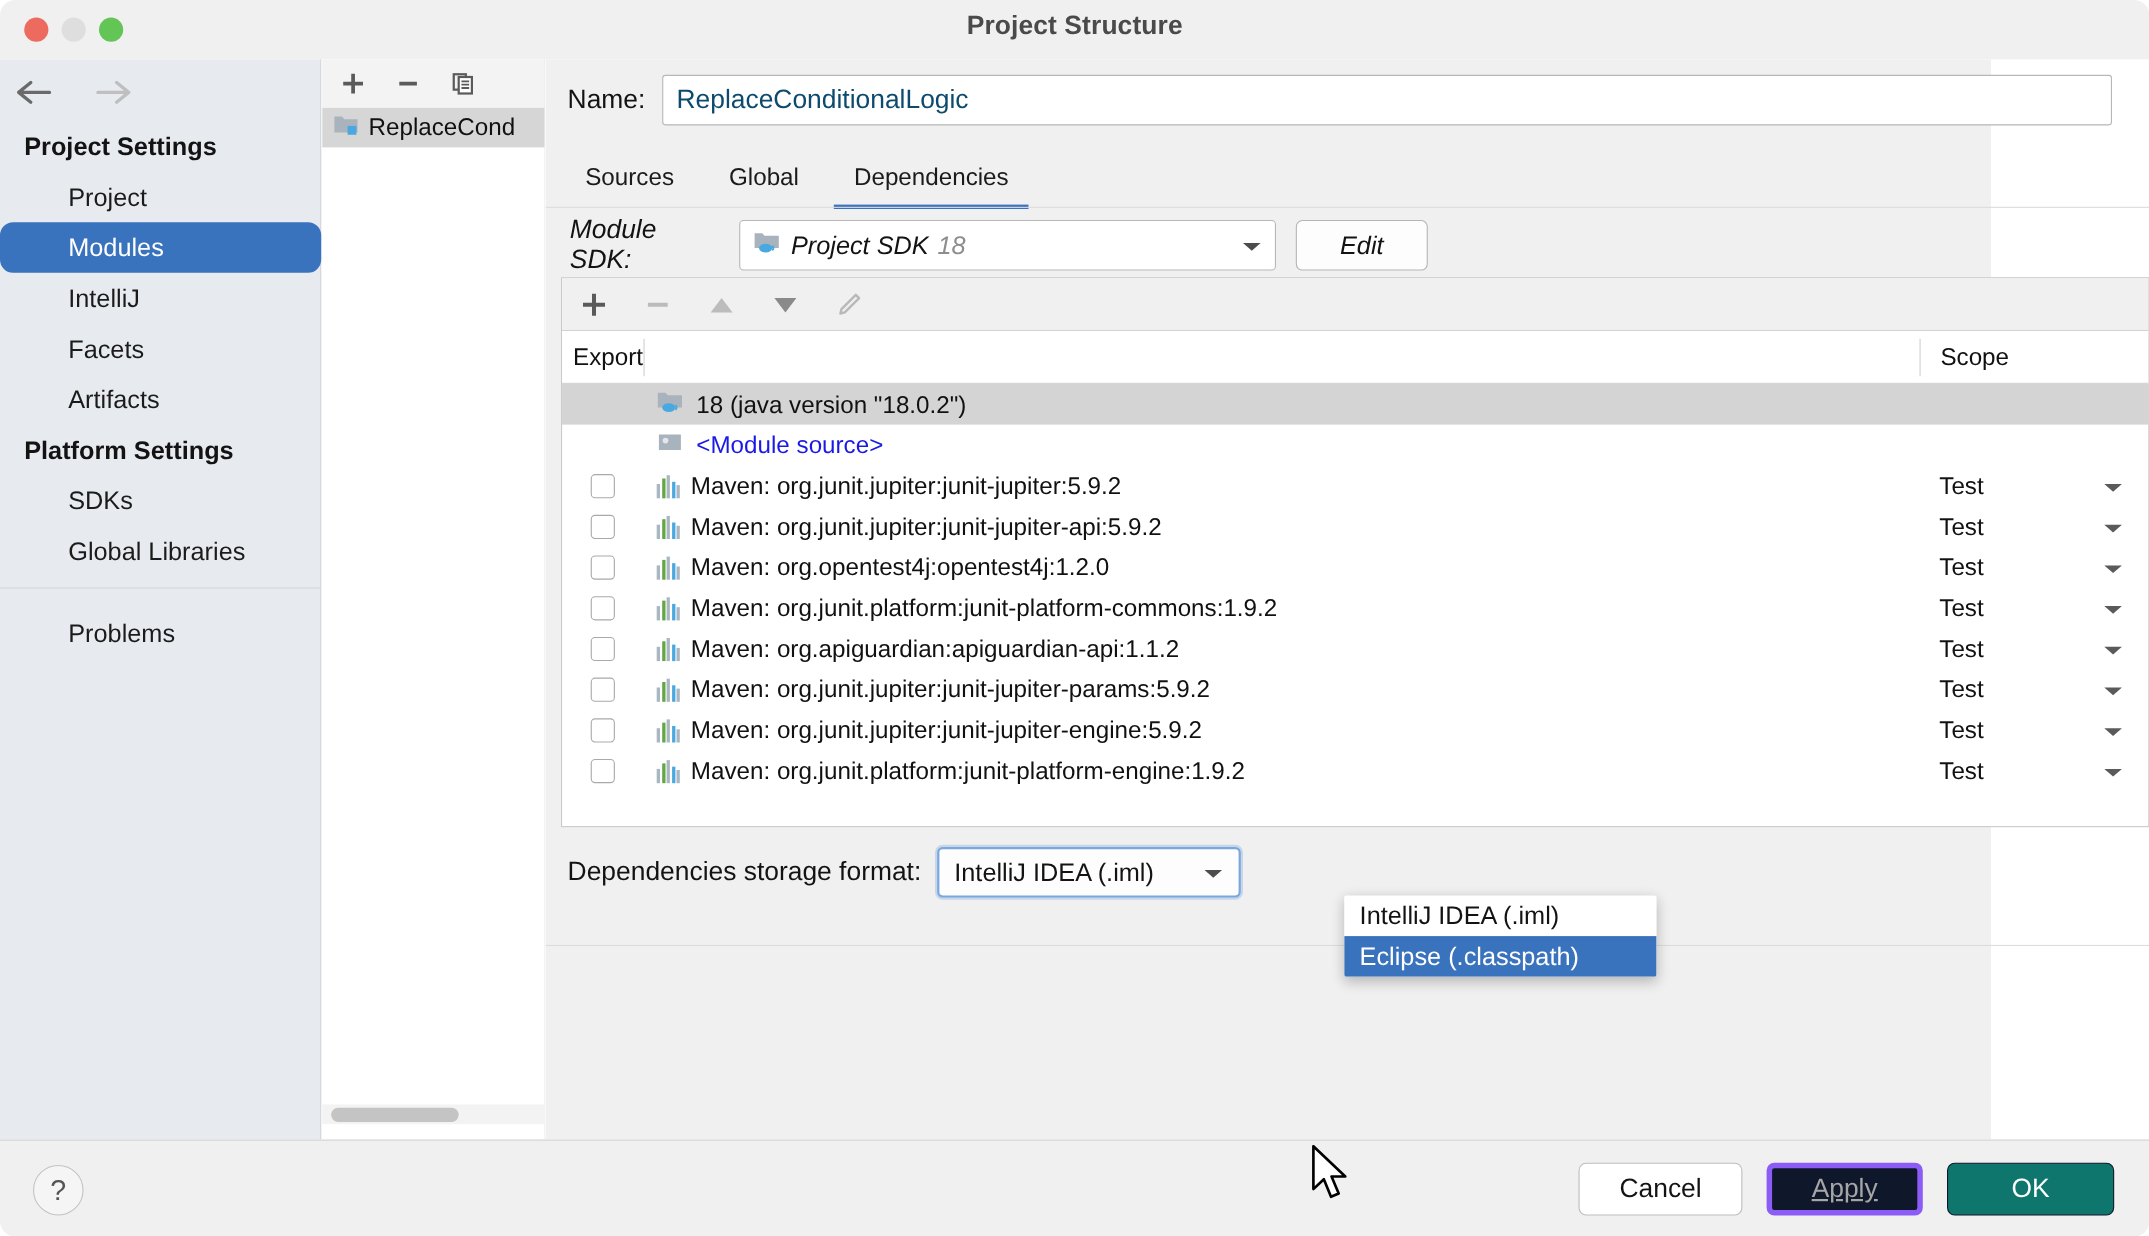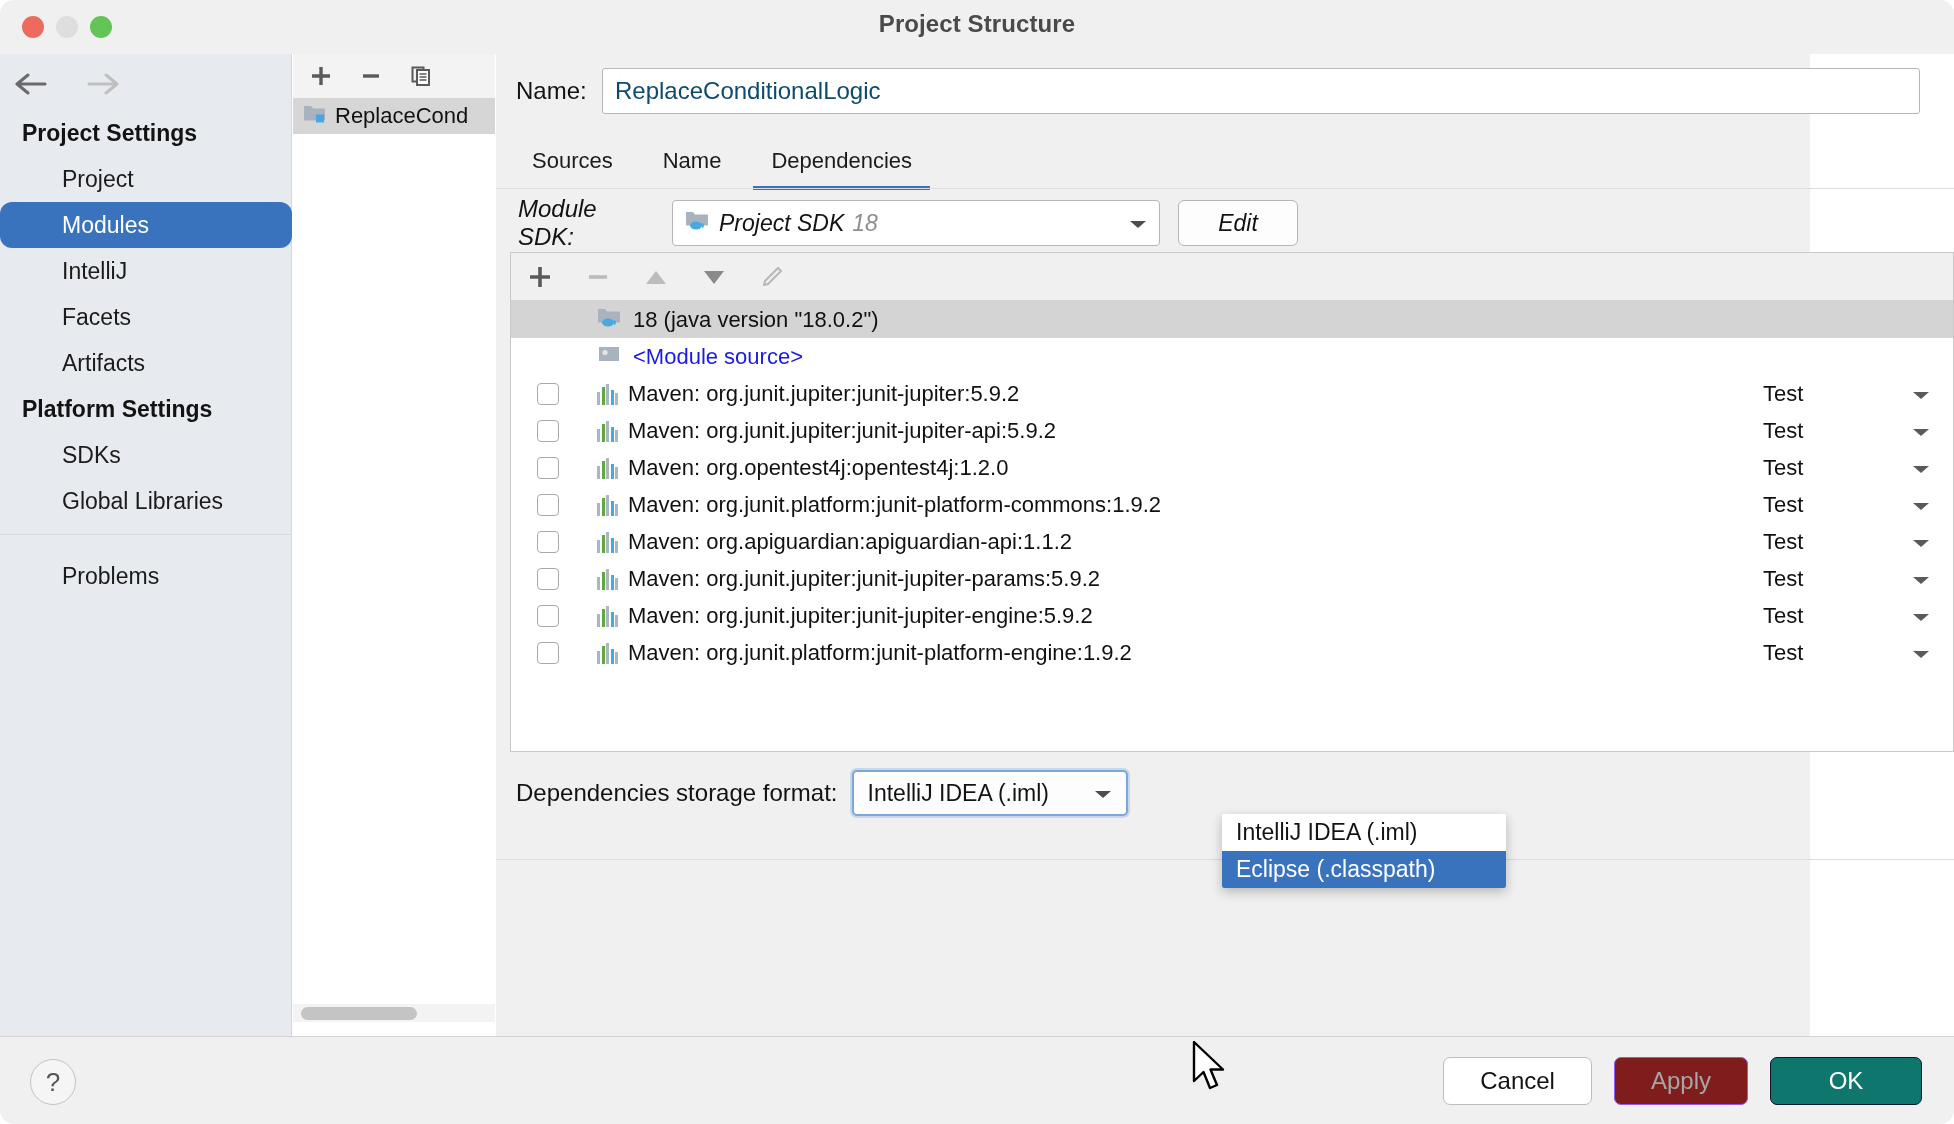--- a/index.html
+++ b/index.html
@@ -181,21 +181,21 @@
     border: 1px solid #c3c3c3; border-radius: 50%; background: #f5f5f5;
     display: flex; align-items: center; justify-content: center;
     font-size: 26px; color: #555;
   }
   #footer-btns { position: absolute; right: 32px; top: 20px; display: flex; gap: 22px; align-items: center; }
   .fbtn {
     height: 48px; border-radius: 7px; display: flex; align-items: center; justify-content: center;
     font-size: 24px; padding: 0 36px;
   }
   .fbtn.cancel { background: #ffffff; border: 1px solid #bdbdbd; color: #131313; }
-  .fbtn.apply { background: #7f1d1d; border: 1px solid #8b5cf6; color: #a6a6a6; }
+  .fbtn.apply { background: #0f172a; border: 5px solid #8b5cf6; color: #a6a6a6; text-decoration: underline; }
   .fbtn.ok { background: #0f766e; border: 1px solid #0f172a; color: #ffffff; min-width: 152px; }
 
   
   #cursor { position: absolute; left: 1192px; top: 1041px; }
 
   .bars { display: inline-flex; align-items: flex-end; height: 22px; gap: 1.5px; }
   .bars i { display: block; width: 3px; }
 </style>
 </head>
 <body>
@@ -281,21 +281,21 @@
 
   <div id="main">
 
     <div class="name-row">
       <div class="name-label">Name:</div>
       <div class="name-input">ReplaceConditionalLogic</div>
     </div>
 
     <div id="tabs">
       <div class="tab">Sources</div>
-      <div class="tab">Name</div>
+      <div class="tab">Global</div>
       <div class="tab active">Dependencies</div>
     </div>
     <div id="tabs-underline"></div>
 
     <div class="sdk-row">
       <div class="sdk-label">Module SDK:</div>
       <div class="sdk-combo">
         <span class="grow">
           <span>
             <svg width="26" height="24" viewBox="0 0 26 24">
@@ -339,20 +339,25 @@
               <path d="M13 17 L23 4 H3 z" fill="#8a8a8a"></path>
             </svg>
         </div>
         <div class="dt-btn">
           <svg width="26" height="26" viewBox="0 0 26 26">
               <path d="M19 4 L22 7 L9 20 L5 21 L6 17 z" fill="none" stroke="#b9b9b9" stroke-width="2.2" stroke-linejoin="round"></path>
             </svg>
         </div>
       </div>
 
+      <div id="depheader">
+        <div class="hc-export">Export</div>
+        <div class="hc-mid"></div>
+        <div class="hc-scope">Scope</div>
+      </div>
 
       <div>
 
         <div class="dep-row selected">
           <div class="cell-check"></div>
           <div class="cell-name">
             <span>
               <svg width="26" height="24" viewBox="0 0 26 24">
                 <path d="M1 4 h7 l2 2.4 h13 v11 h-22 z" fill="#a9b3bd"></path>
                 <ellipse cx="11" cy="17.5" rx="6" ry="4" fill="#4aa8e0"></ellipse>

